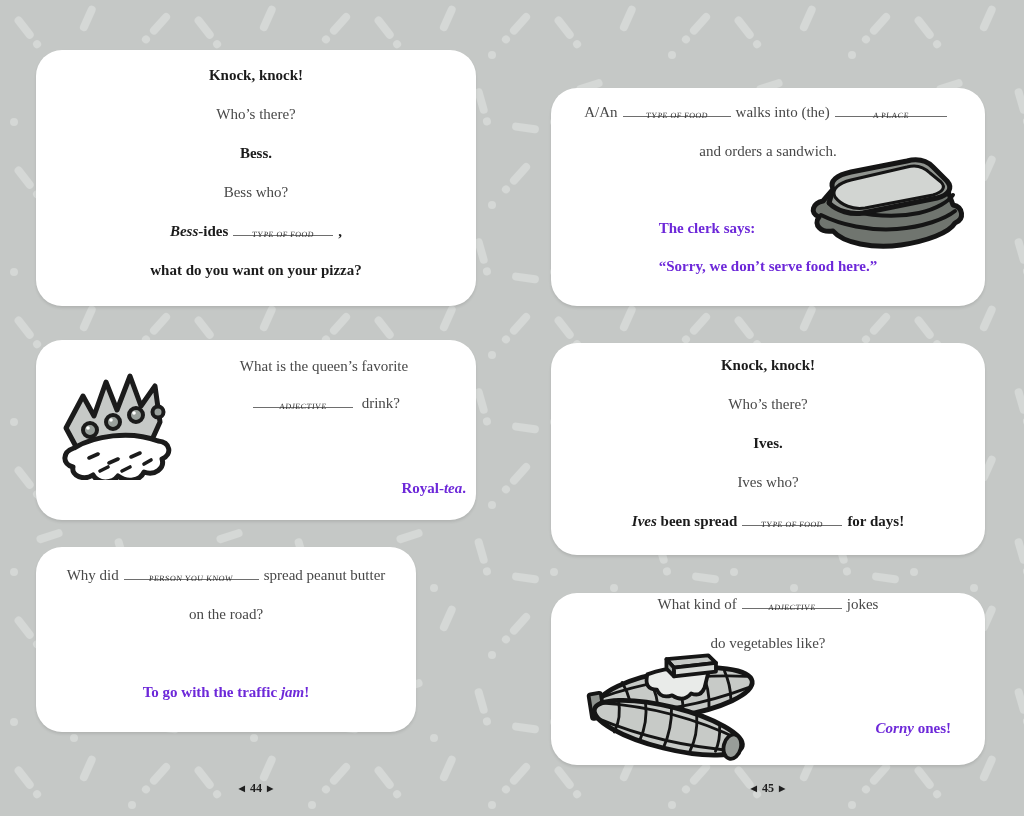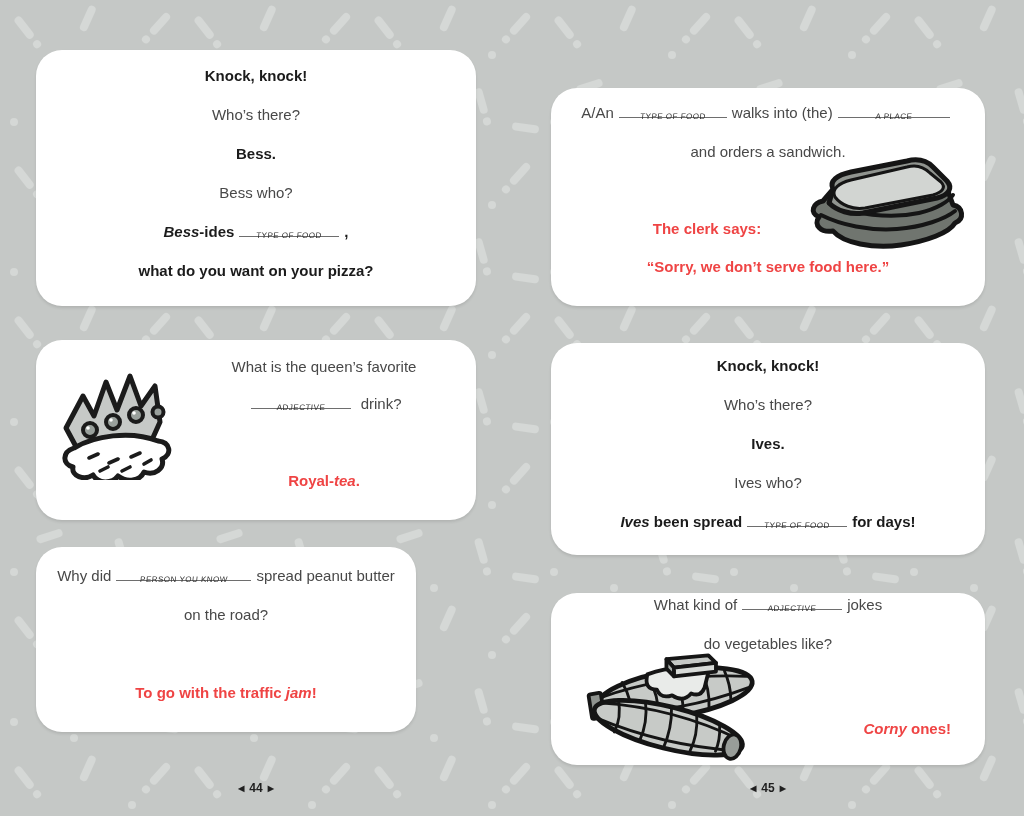--- a/index.html
+++ b/index.html
@@ -1,20 +1,20 @@
 <!DOCTYPE html>
 <html><head>
 <meta charset="utf-8">
 <style>
   * { box-sizing: border-box; margin: 0; padding: 0; }
   html,body { background:#9aa09c; }
   .page {
     position: relative; width: 1024px; height: 816px;
     background: #c5c8c6; overflow: hidden;
-    font-family: Liberation Sans, sans-serif; color: #1c1c1c;
+    font-family: Liberation Serif, serif; color: #1c1c1c;
   }
   .confetti { position:absolute; inset:0; display:block; }
 
   .card {
     position: absolute; background: #ffffff; border-radius: 26px;
     text-align: center; box-shadow: 0 2px 3px rgba(0,0,0,0.10);
   }
   .row { font-size: 15px; line-height: 17px; margin-bottom: 22px; color: #484848; font-weight: 400; }
   .row.b { font-weight: 700; color: #1b1b1b; }
   .it { font-style: italic; }
@@ -35,32 +35,32 @@
   .card-bess     { left: 36px;  top: 50px;  width: 440px; height: 256px; padding-top: 17px; }
   .card-queen    { left: 36px;  top: 340px; width: 440px; height: 180px; }
   .card-peanut   { left: 36px;  top: 547px; width: 380px; height: 185px; padding-top: 20px; }
   .card-sandwich { left: 551px; top: 88px;  width: 434px; height: 218px; padding-top: 16px; text-align: center; }
   .card-ives     { left: 551px; top: 343px; width: 434px; height: 212px; padding-top: 14px; }
   .card-corny    { left: 551px; top: 593px; width: 434px; height: 172px; padding-top: 3px; }
 
   .queen-art  { position:absolute; left: 20px; top: 26px; width: 134px; height: 114px; }
   .queen-text { position:absolute; left: 146px; right: 10px; top: 18px; }
   .queen-text .row { margin-bottom: 20px; }
-  .queen-answer { position:absolute; left: 146px; right: 10px; top: 132px; }
+  .queen-answer { position:absolute; left: 146px; right: 10px; top: 140px; text-align: right; }
 
   .sand-art   { position:absolute; right: 18px; top: 64px; width: 160px; height: 102px; }
   .clerk-line { position:absolute; left: 4px;  top: 132px; width: 304px; }
   .quote-line { position:absolute; left: 0; right: 0; top: 170px; }
 
   .corn-art     { position:absolute; left: 24px; top: 50px; width: 200px; height: 118px; }
   .corny-answer { position:absolute; right: 34px; top: 127px; }
 
   .peanut-answer { position:absolute; left: 0; right: 0; top: 137px; }
 
-  .answer { font-size: 15px; font-weight: 700; color: #ef4444; }
+  .answer { font-size: 15px; font-weight: 700; color: #6d28d9; }
 
   .pagenav {
     position: absolute; top: 781px; display: flex; align-items: center;
     justify-content: center; gap: 5px;
     font-size: 12px; font-weight: 700; color: #1f1f1f;
   }
   .pagenav-left  { left: 36px;  width: 440px; }
   .pagenav-right { left: 551px; width: 434px; }
   .pagenav .arrow { font-size: 8px; line-height: 12px; position: relative; top: 0.5px; }
 

